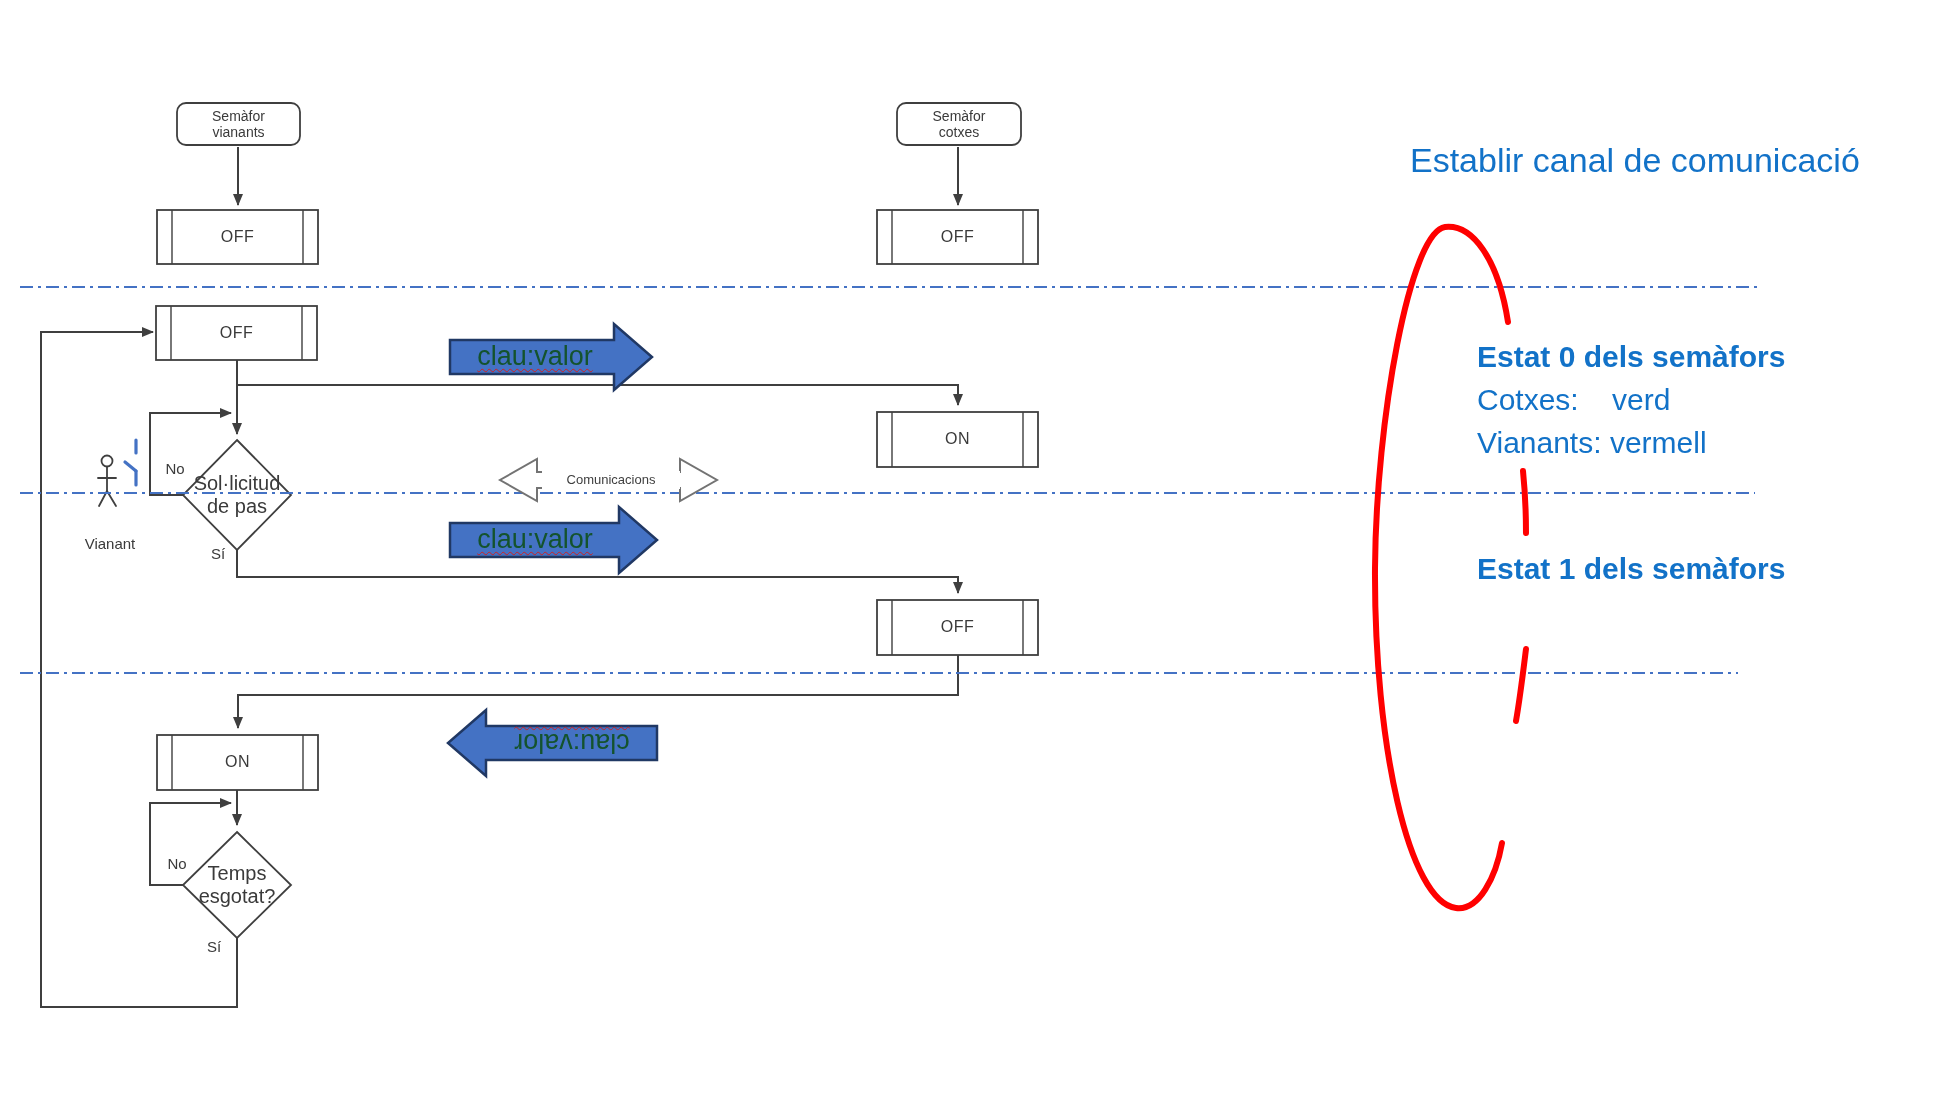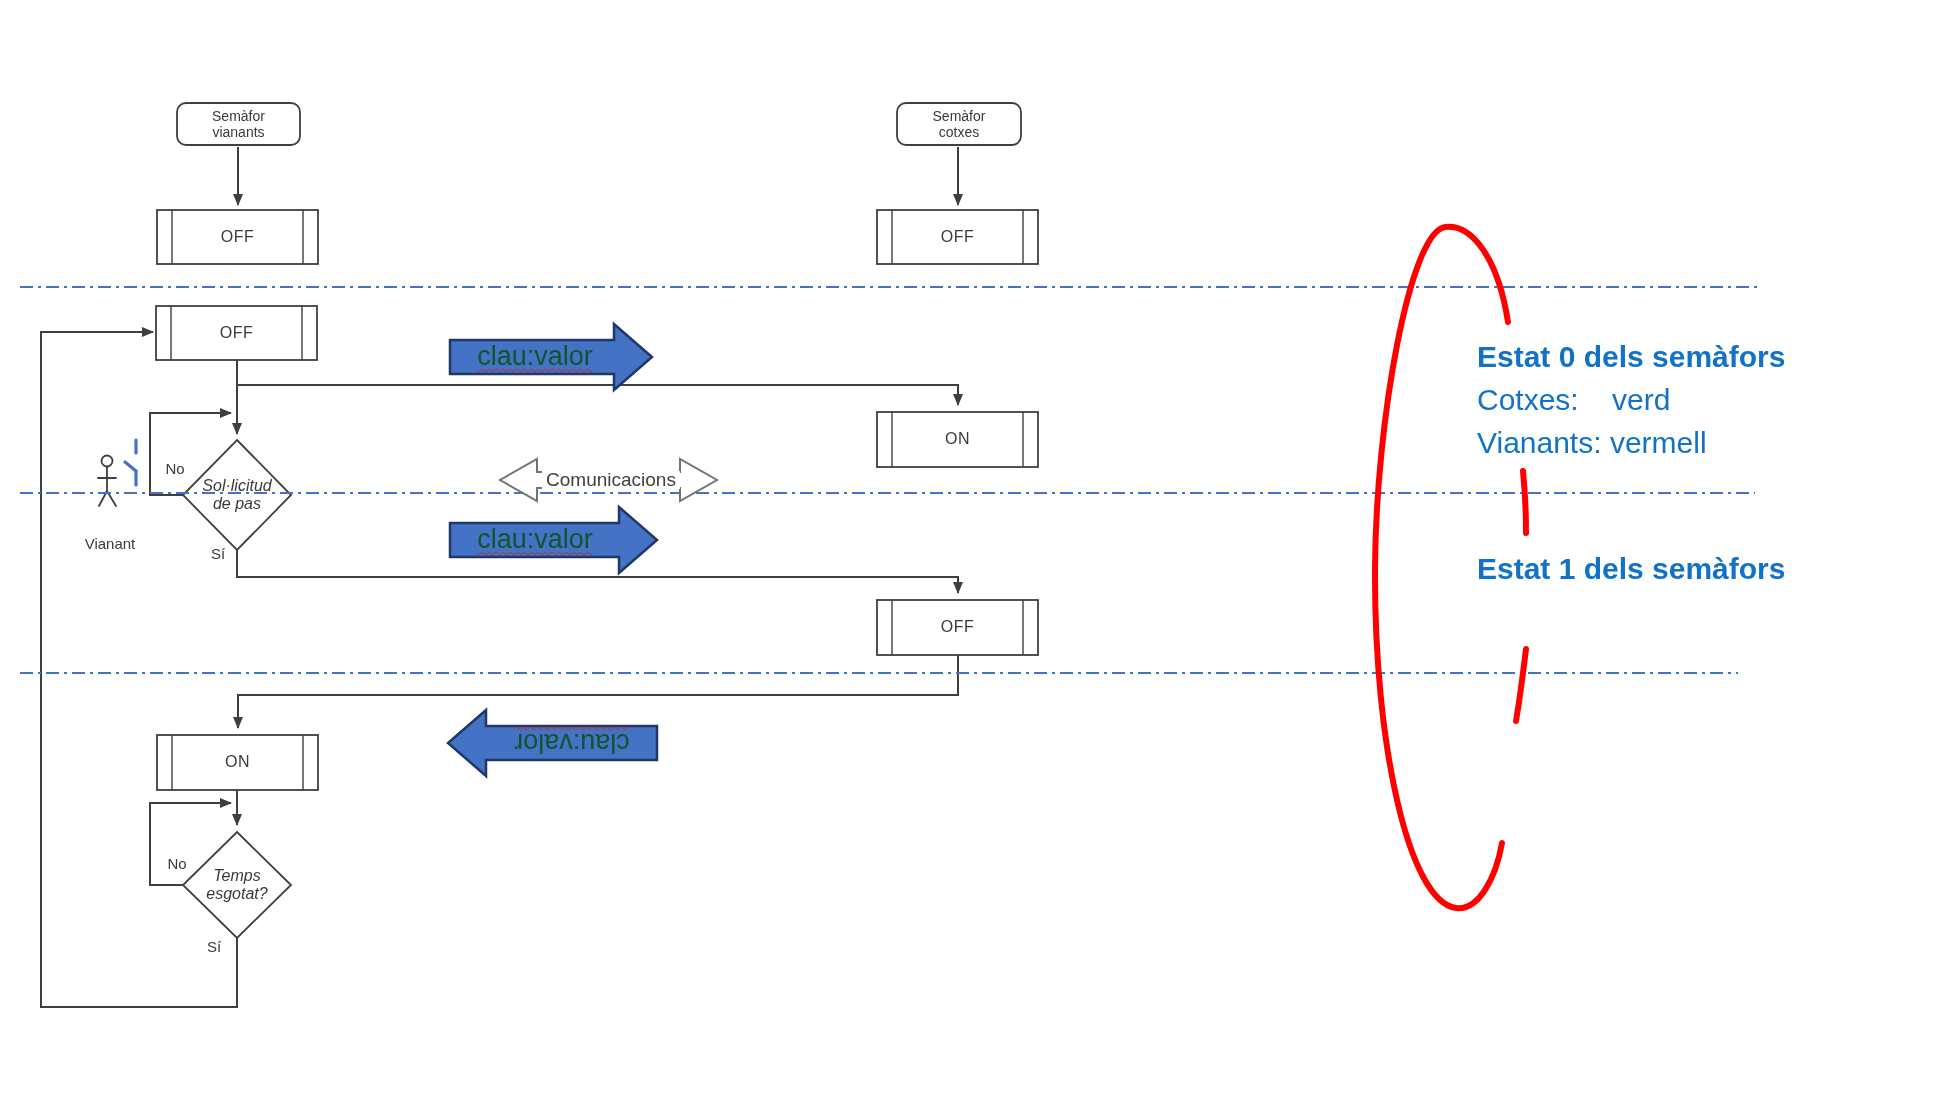--- a/index.html
+++ b/index.html
@@ -3,24 +3,24 @@
 <meta charset="utf-8">
 <style>
   html,body{margin:0;padding:0;background:#fff;}
   .canvas{position:relative;width:1945px;height:1111px;background:#ffffff;
           font-family:"Liberation Sans",sans-serif;overflow:hidden;padding-left:31px;}
   .canvas svg{position:absolute;left:0;top:0;}
   .lbl{position:absolute;display:flex;align-items:center;justify-content:center;
        text-align:center;color:#3a3a3a;white-space:pre-wrap;line-height:1.15;}
   .hdr-label{font-size:14px;}
   .box-label{font-size:16px;letter-spacing:.5px;}
-  .diamond-label{font-size:16px;font-style:italic;}
+  .diamond-label{font-size:20px;}
   .branch-label{font-size:15px;}
   .actor-label{font-size:15px;margin-top:25px;}
-  .comm-label{font-size:19px;color:#404040;background:#ffffff;padding:0 3px;}
+  .comm-label{font-size:13px;color:#404040;background:#ffffff;padding:0 3px;}
   .clau{color:#14532d;font-size:27px;font-weight:500;
         text-decoration-line:underline;text-decoration-style:wavy;
         text-decoration-color:#cc2222;text-decoration-thickness:1px;
         text-underline-offset:3px;}
   .clau-rev{transform:rotate(180deg);}
   .title{position:absolute;left:1410px;top:138px;width:470px;
          color:#1272c8;font-size:34px;line-height:44px;white-space:pre-wrap;}
   .state-block{position:absolute;left:1477px;width:440px;color:#1272c8;}
   .state-heading{font-size:30px;font-weight:bold;line-height:43px;white-space:pre-wrap;}
   .state-line{font-size:30px;line-height:43px;white-space:pre-wrap;}
@@ -140,20 +140,21 @@
   <div class="lbl branch-label" style="left:196px;top:938px;width:36px;height:18px;">Sí</div>
 
   <div class="lbl actor-label" style="left:73px;top:510px;width:74px;height:18px;">Vianant</div>
 
   <div class="lbl comm-label" style="left:542px;top:471px;width:132px;height:18px;">Comunicacions</div>
 
   <div class="lbl clau" style="left:452px;top:339px;width:166px;height:35px;">clau:valor</div>
   <div class="lbl clau" style="left:452px;top:522px;width:166px;height:35px;">clau:valor</div>
   <div class="lbl clau clau-rev" style="left:487px;top:724px;width:170px;height:36px;">clau:valor</div>
 
+  <div class="title">Establir canal de comunicació</div>
 
   <div class="state-block" style="top:335px;">
     <div class="state-heading">Estat 0 dels semàfors</div>
     <div class="state-line">Cotxes:    verd</div>
     <div class="state-line">Vianants: vermell</div>
   </div>
 
   <div class="state-block" style="top:547px;">
     <div class="state-heading">Estat 1 dels semàfors</div>
   </div>

